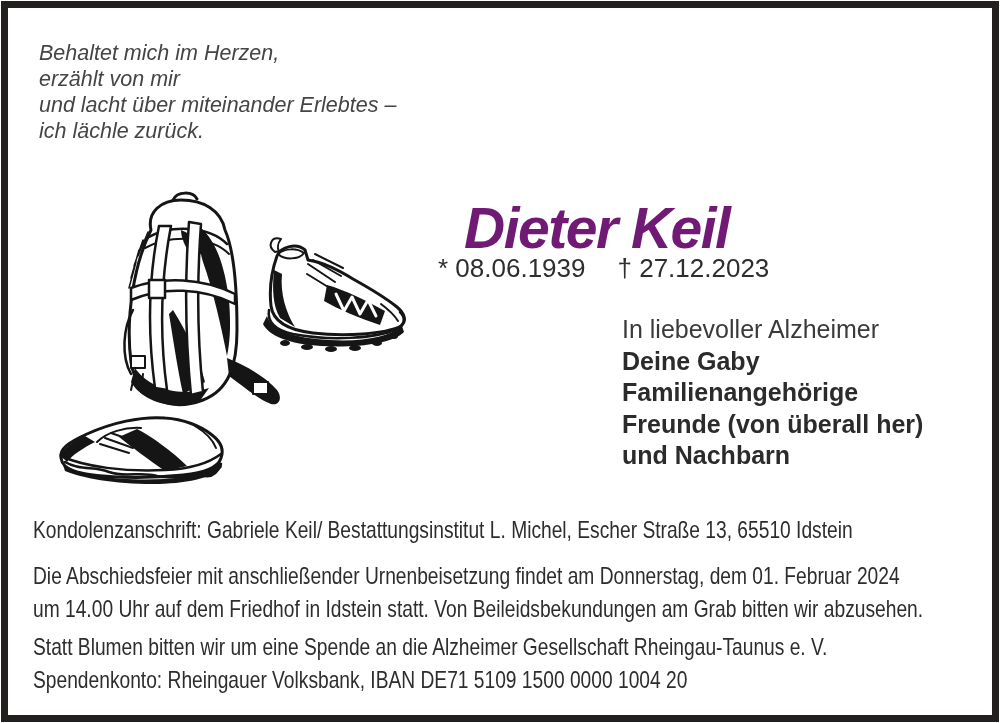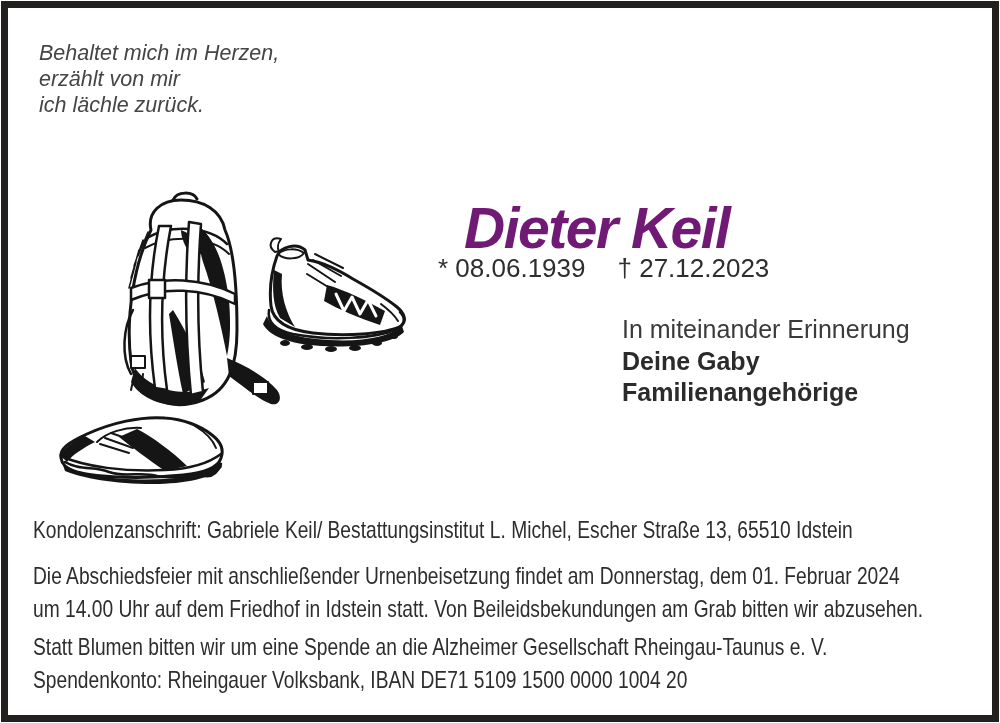--- a/index.html
+++ b/index.html
@@ -46,20 +46,21 @@
 </style>
 </head>
 <body>
 
 <div class="sheet">
   <div class="frame"></div>
 
   <div class="poem">
     <div>Behaltet mich im Herzen,</div>
     <div>erzählt von mir</div>
+    <div>und lacht über miteinander Erlebtes –</div>
     <div>ich lächle zurück.</div>
   </div>
 
 
   <svg class="illustration" width="400" height="305" viewBox="0 0 400 305" xmlns="http://www.w3.org/2000/svg">
 
     <g stroke="#151515" stroke-width="3" fill="none" stroke-linecap="round" stroke-linejoin="round">
       <path fill="#ffffff" d="M16,268 C14,259 24,252 42,244 C66,233 96,226 120,228 C138,229 156,236 167,245 C176,252 179,260 176,268 C173,278 158,283 138,285 C100,289 54,288 32,282 C20,278 17,274 16,268 Z"></path>
       <path stroke-width="2" d="M150,236 C160,242 168,250 171,258"></path>
       <path stroke-width="2" d="M52,252 C62,242 80,237 96,238"></path>
@@ -112,23 +113,25 @@
     </g>
   </svg>
 
   <h1 class="name">Dieter Keil</h1>
 
   <div class="dates">
     <span class="birth"><span>*</span> <span>08.06.1939</span></span><span class="death"><span>†</span> <span>27.12.2023</span></span>
   </div>
 
   <div class="family">
-    <div>In miteinander Erinnerung</div>
+    <div>In liebevoller Alzheimer</div>
     <div class="bold">Deine Gaby</div>
     <div class="bold">Familienangehörige</div>
+    <div class="bold">Freunde (von überall her)</div>
+    <div class="bold">und Nachbarn</div>
   </div>
 
   <p class="condensed condolence">Kondolenzanschrift: Gabriele Keil/ Bestattungsinstitut L. Michel, Escher Straße 13, 65510 Idstein</p>
 
   <p class="condensed ceremony">
     <span>Die Abschiedsfeier mit anschließender Urnenbeisetzung findet am Donnerstag, dem 01. Februar 2024</span><br>
     <span>um 14.00 Uhr auf dem Friedhof in Idstein statt. Von Beileidsbekundungen am Grab bitten wir abzusehen.</span>
   </p>
 
   <p class="condensed donation">

